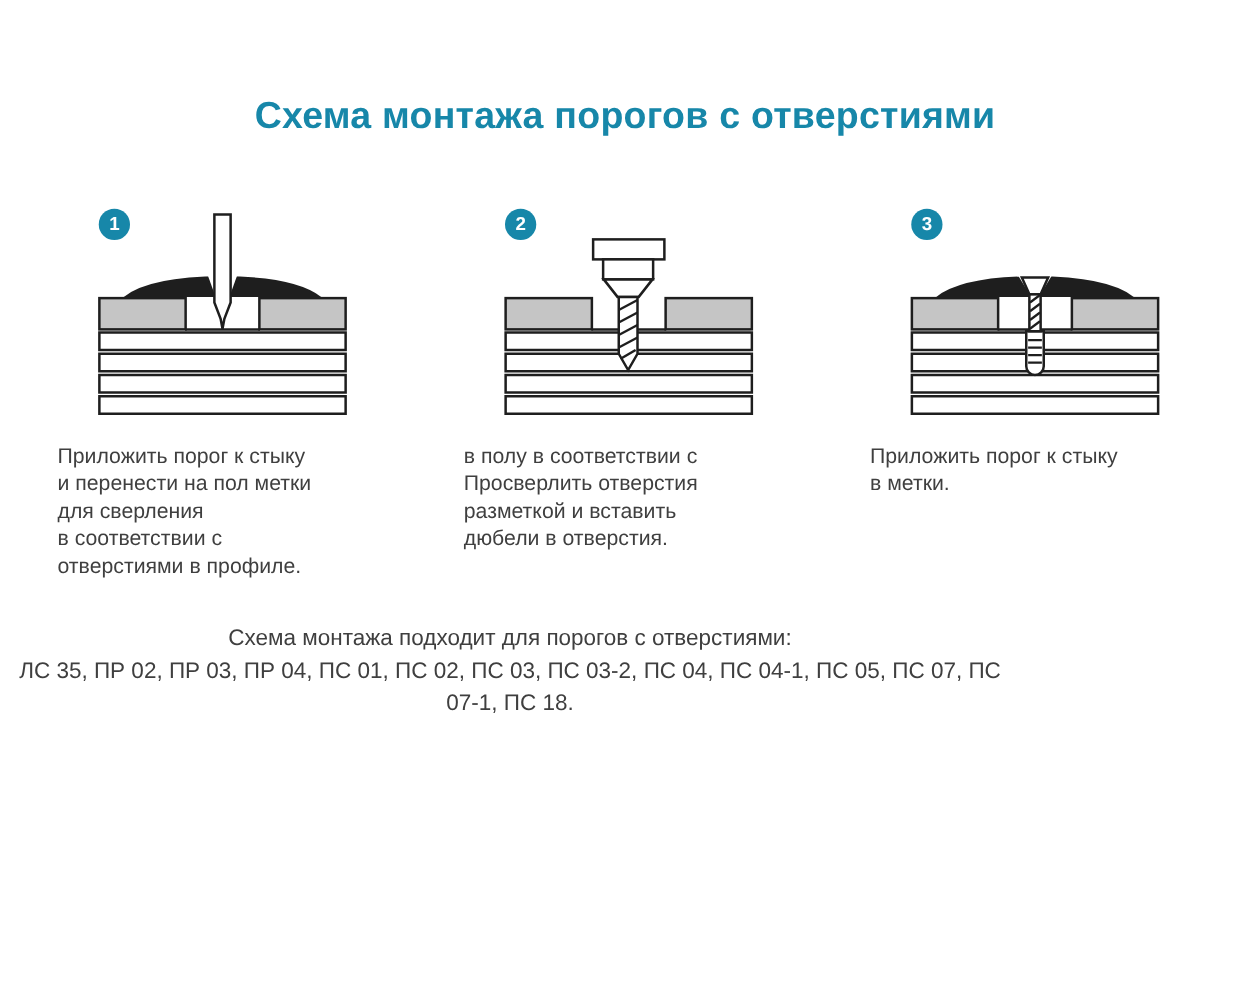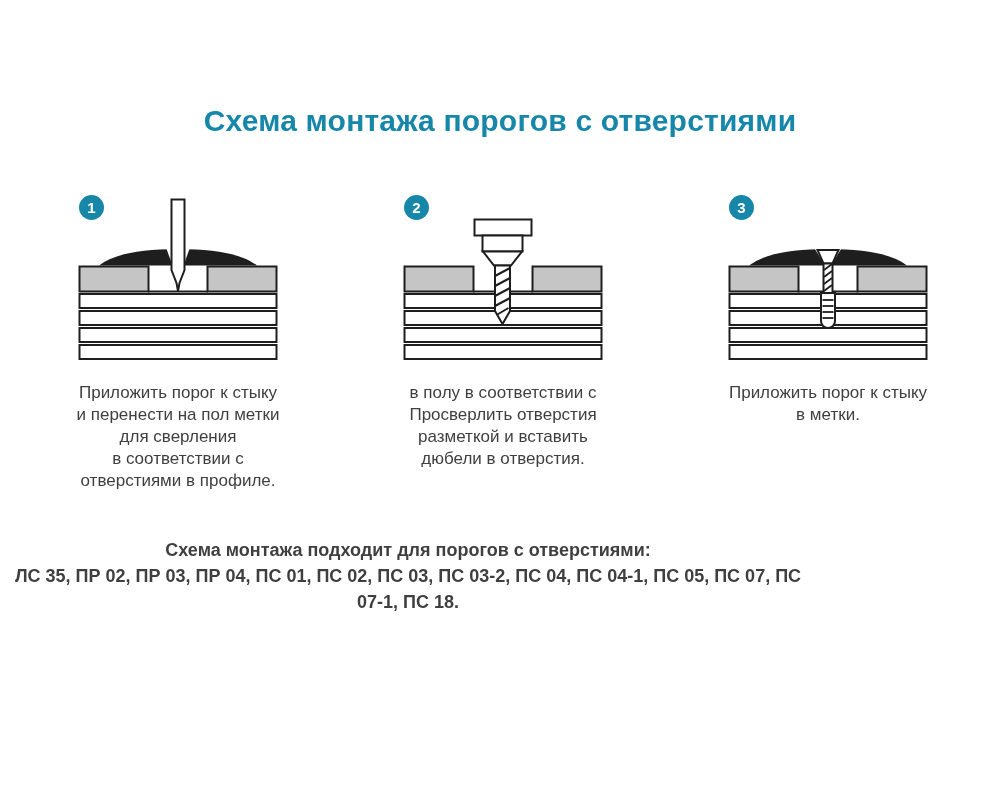--- a/index.html
+++ b/index.html
@@ -7,21 +7,21 @@
     --outline:#1E1E1E;
     --gray:#C5C5C5;
     --text:#3F3F3F;
   }
   *{box-sizing:border-box;margin:0;padding:0;}
   html,body{width:1000px;height:800px;background:#fff;overflow:hidden;}
   body{font-family:"Liberation Sans", sans-serif;color:var(--text);}
   .page{width:1000px;height:800px;position:relative;}
 
   .title{
-    padding-top:104px;
+    padding-top:76px;
     text-align:center;
     font-size:30px;
     line-height:34px;
     font-weight:bold;
     color:var(--accent);
     letter-spacing:0.2px;
   }
 
   .steps{
     margin-top:45px;
@@ -36,34 +36,33 @@
     position:absolute;top:0;left:1px;
     width:25px;height:25px;border-radius:50%;
     background:var(--accent);
     color:#fff;font-size:15px;font-weight:bold;
     display:flex;align-items:center;justify-content:center;
     z-index:2;
   }
   .caption{
     width:264px;
     margin:7px 0 0 -32px;
-    text-align:center;
+    text-align:left;
     font-size:17px;
     line-height:22px;
     color:var(--text);
   }
 
   .footer{
-    margin-top:45px;
+    margin-top:33px;
     width:816px;
     text-align:center;
     font-size:18px;
     line-height:26px;
     color:var(--text);
-    font-weight:bold;
   }
 
   
   .band{fill:#fff;stroke:var(--outline);stroke-width:2;}
   .gray{fill:var(--gray);stroke:var(--outline);stroke-width:2;}
   .wh{fill:#fff;stroke:var(--outline);stroke-width:2;}
   .ln{stroke:var(--outline);stroke-width:2;}
   .thin{stroke:var(--outline);stroke-width:1.8;}
   .dark{fill:var(--outline);}
 </style>

